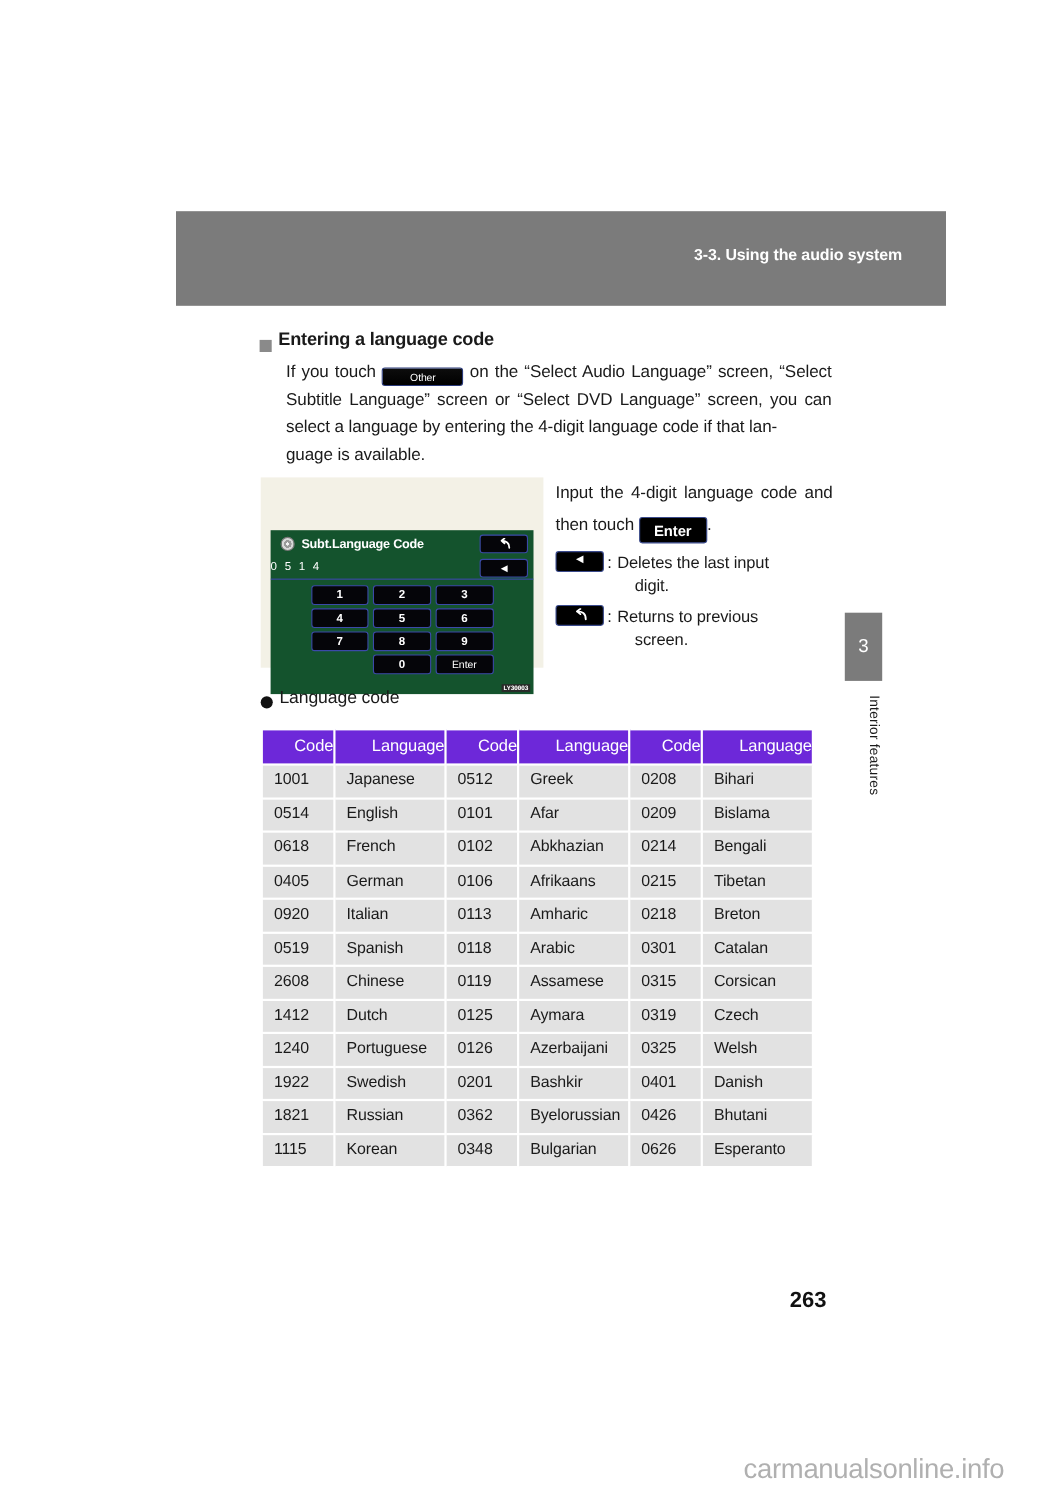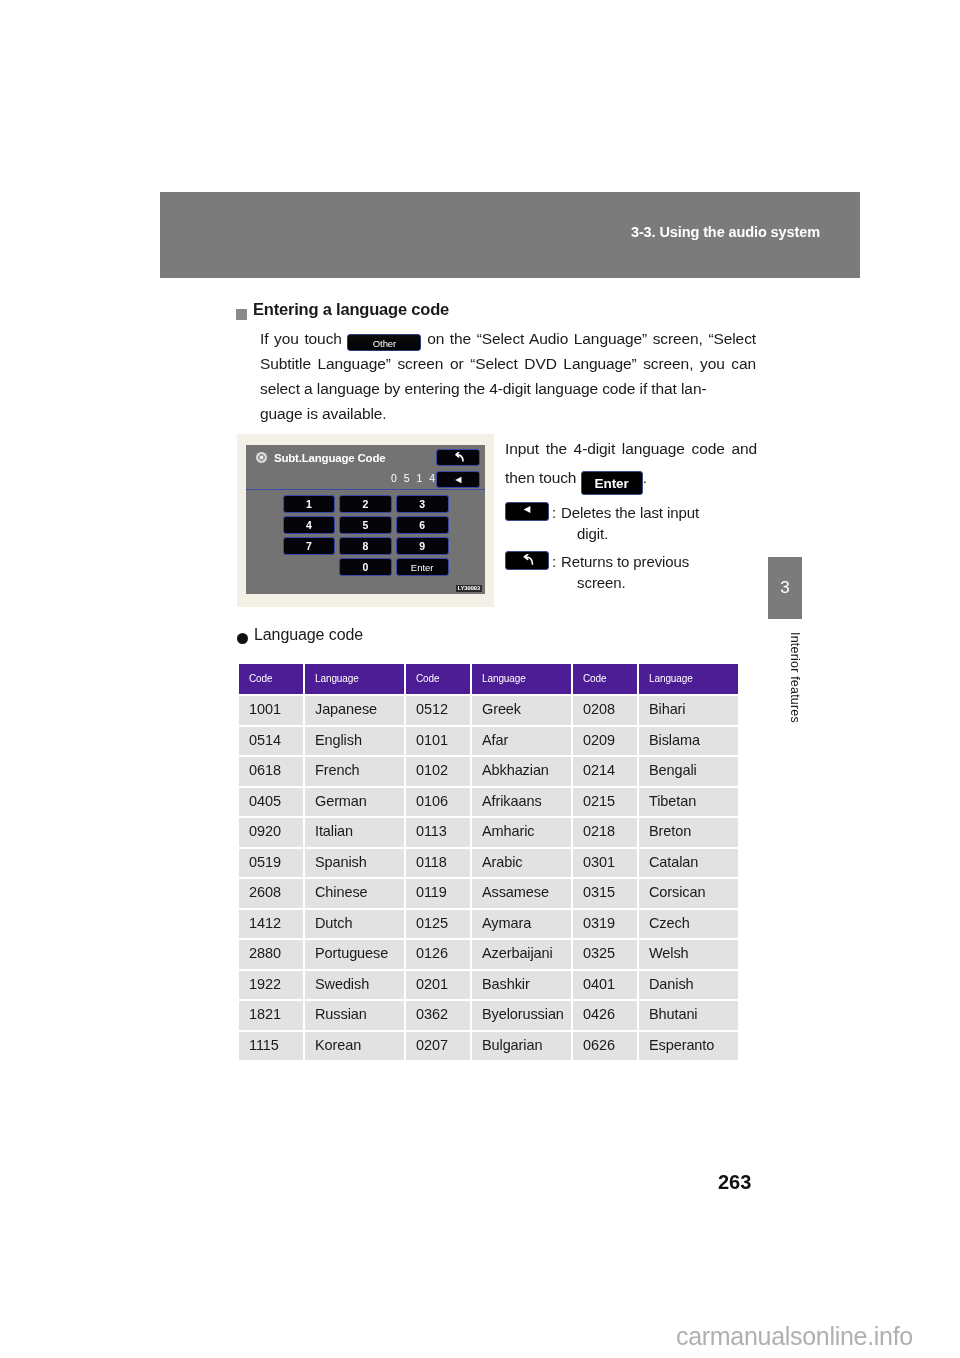--- a/index.html
+++ b/index.html
@@ -132,41 +132,42 @@
   #screen-figure {
     position: absolute;
     left: 0; top: 0;
     width: 257px; height: 173px;
     background: #f3f1e6;
     padding: 11px 9px 13px 9px;
   }
   #screen-inner {
     position: relative;
     width: 100%; height: 100%;
-    background: #737373;
+    background: #14532d;
     overflow: hidden;
+    margin-top: 37px;
   }
   #screen-title-row {
     position: absolute; left: 0; top: 6px; width: 100%;
     display: flex; align-items: center;
     padding-left: 9px;
   }
   #disc-icon {
     width: 13px; height: 13px; border-radius: 50%;
     background: radial-gradient(circle at 50% 50%, #f2f2f2 0 18%, #9a9a9a 19% 45%, #d8d8d8 46% 100%);
     border: 1px solid #777; margin-right: 6px;
     flex: 0 0 auto;
   }
   #screen-title {
     color: #ffffff; font-size: 11.5px; font-weight: 700;
     letter-spacing: -0.2px;
   }
   #screen-code {
     position: absolute; left: 0; top: 27px; width: 100%;
-    text-align: right;
+    text-align: left;
     color: #ffffff; font-size: 10.5px; letter-spacing: 2px;
     padding-right: 48px;
   }
   #screen-divider {
     position: absolute; left: 0; top: 44px; width: 100%;
     height: 1px; background: #3b49a8;
   }
   #btn-return {
     position: absolute; right: 5px; top: 4px;
     width: 44px; height: 17px;
@@ -257,24 +258,25 @@
   #code-table th, #code-table td {
     border: 2px solid #ffffff;
     padding: 2px 0 4px 10px;
     font-size: 14.5px;
     font-weight: 400;
     text-align: left;
     letter-spacing: -0.1px;
     height: 30.5px;
   }
   #code-table th {
-    background: #4c1d95;
+    background: #6d28d9;
     color: #ffffff;
-    font-size: 10px;
+    font-size: 15px;
     height: 32px;
+    text-align: right;
   }
   #code-table td { background: #e2e2e2; color: #1a1a1a; }
   #code-table col.c-code { width: 66px; }
   #code-table col.c-lang { width: 101px; }
 
   
   #page-number {
     position: absolute;
     left: 718px; top: 1171px;
     font-size: 20px; font-weight: 700;
@@ -479,21 +481,21 @@
       </tr>
       <tr>
         <td>1412</td>
         <td>Dutch</td>
         <td>0125</td>
         <td>Aymara</td>
         <td>0319</td>
         <td>Czech</td>
       </tr>
       <tr>
-        <td>2880</td>
+        <td>1240</td>
         <td>Portuguese</td>
         <td>0126</td>
         <td>Azerbaijani</td>
         <td>0325</td>
         <td>Welsh</td>
       </tr>
       <tr>
         <td>1922</td>
         <td>Swedish</td>
         <td>0201</td>
@@ -505,21 +507,21 @@
         <td>1821</td>
         <td>Russian</td>
         <td>0362</td>
         <td>Byelorussian</td>
         <td>0426</td>
         <td>Bhutani</td>
       </tr>
       <tr>
         <td>1115</td>
         <td>Korean</td>
-        <td>0207</td>
+        <td>0348</td>
         <td>Bulgarian</td>
         <td>0626</td>
         <td>Esperanto</td>
       </tr>
     </tbody>
 </table>
 
 <div id="page-number">263</div>
 <div id="watermark">carmanualsonline.info</div>
 

